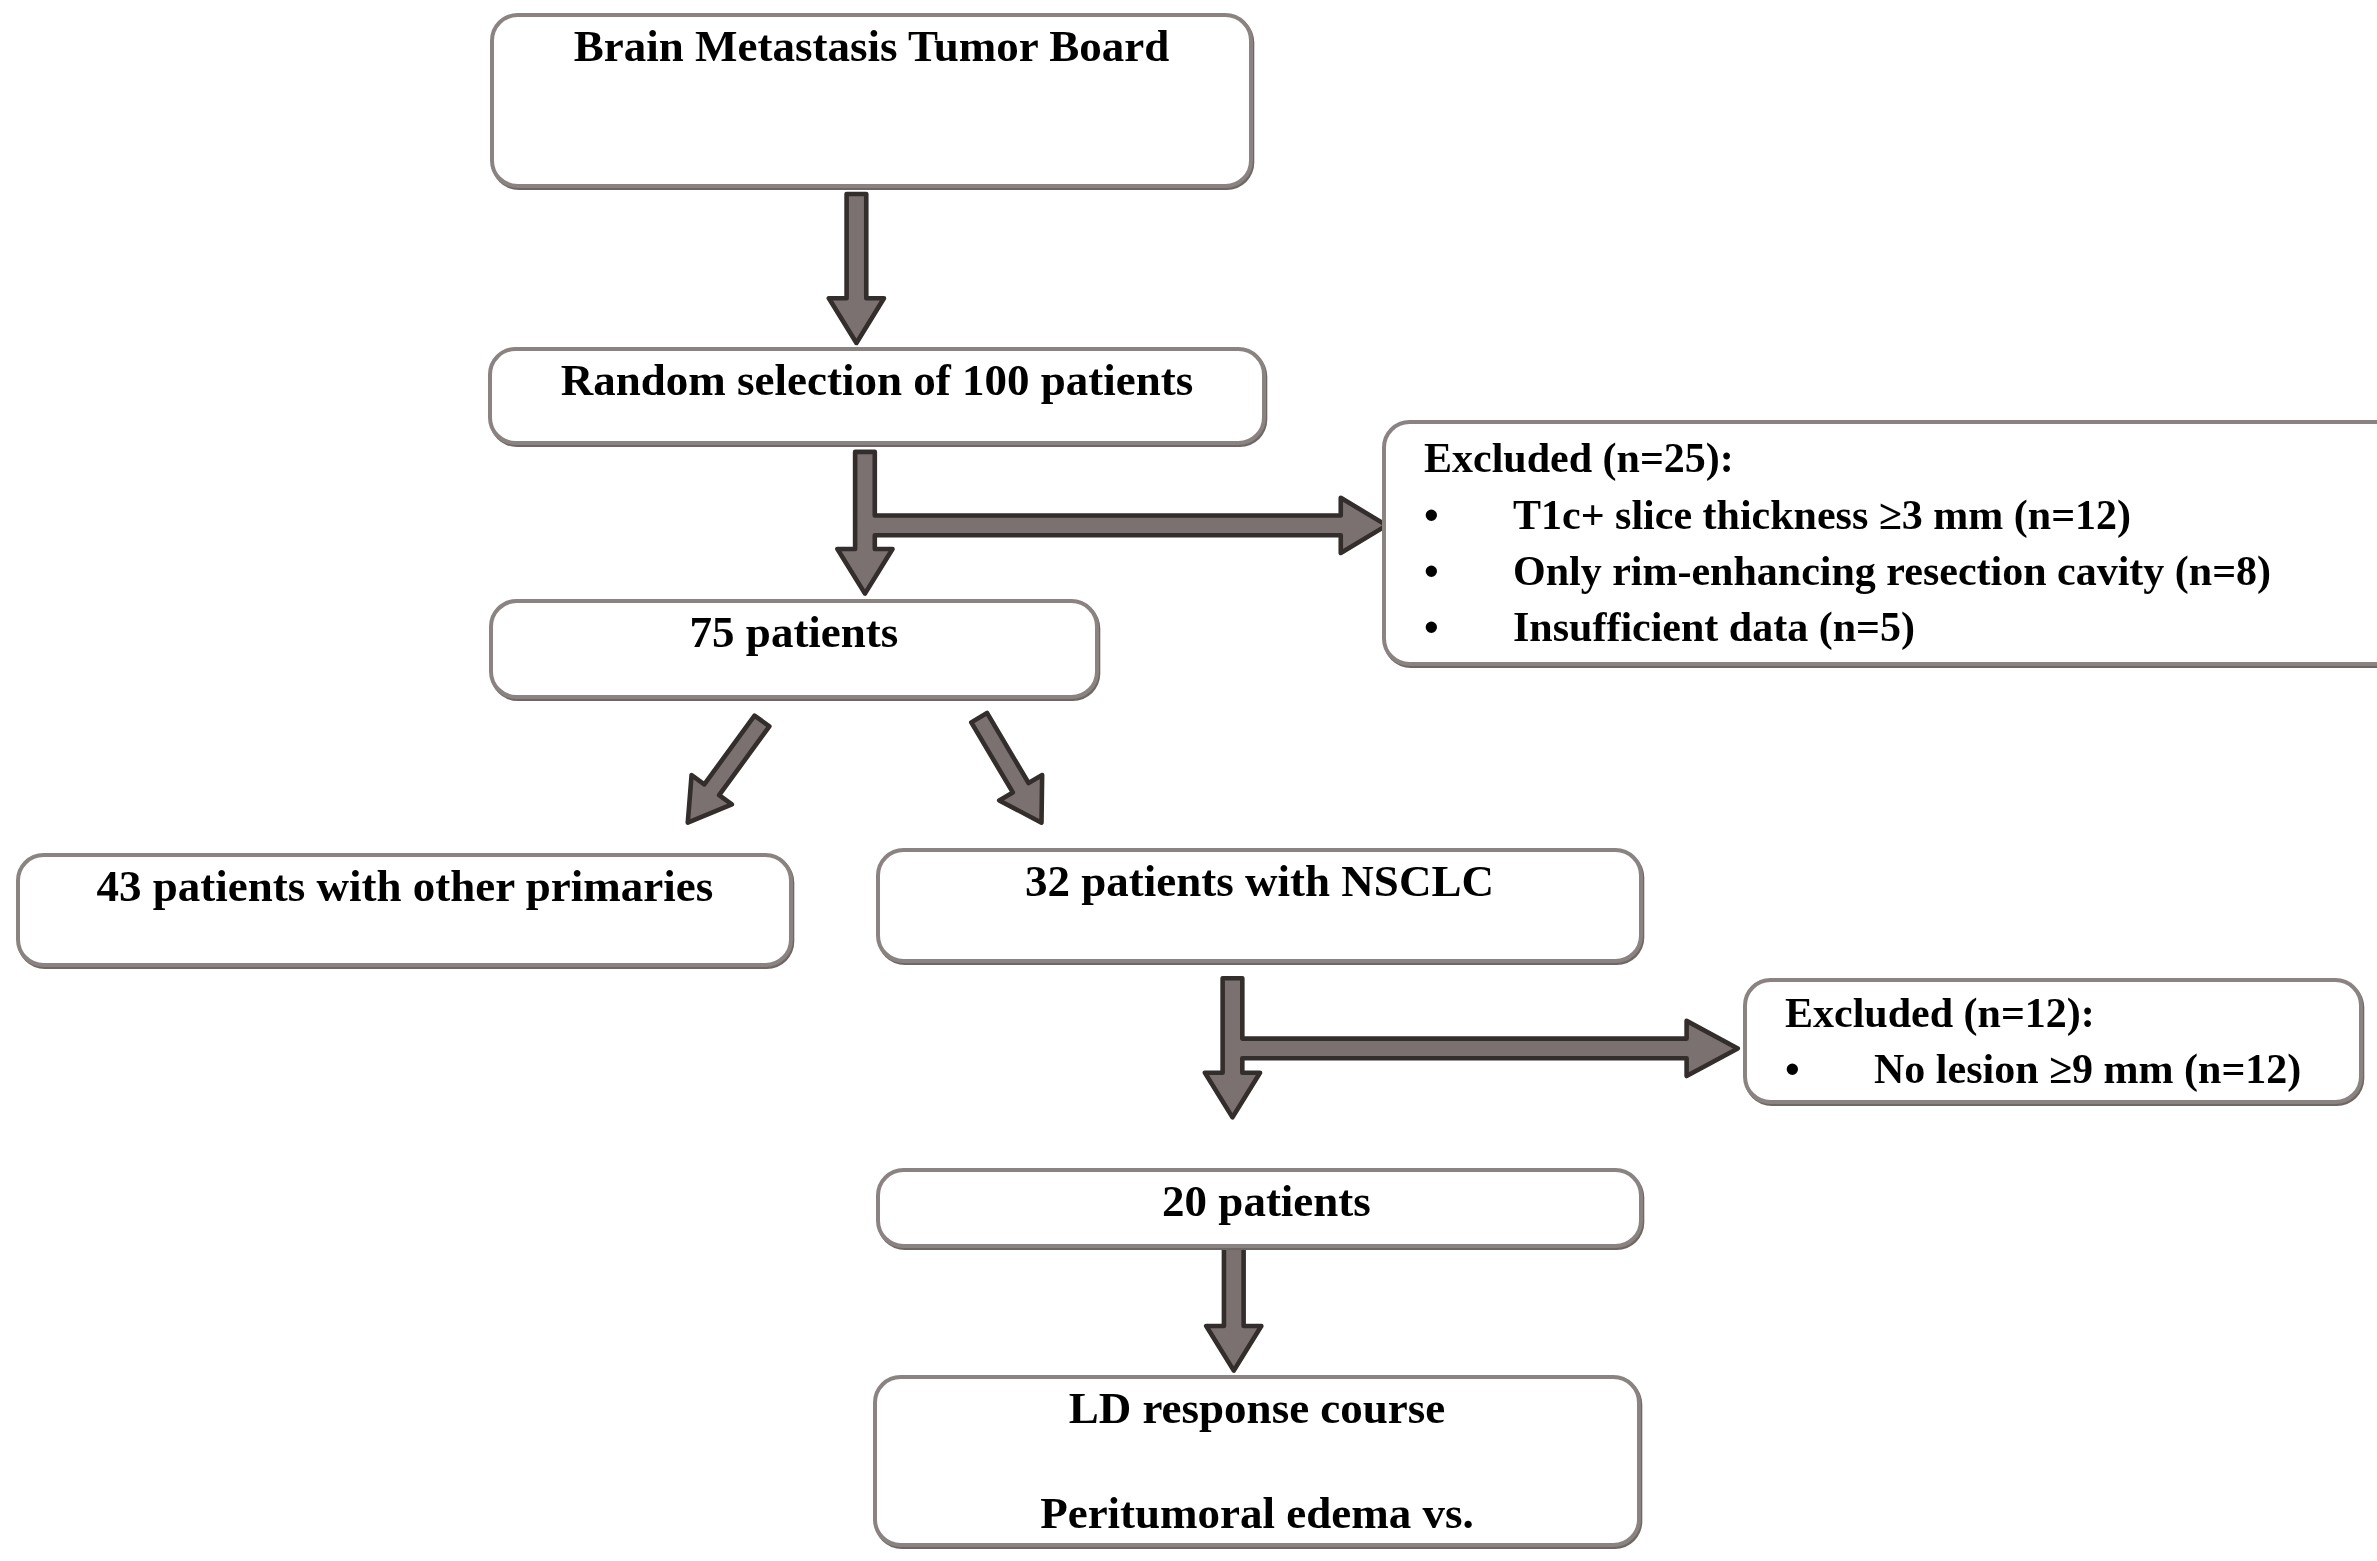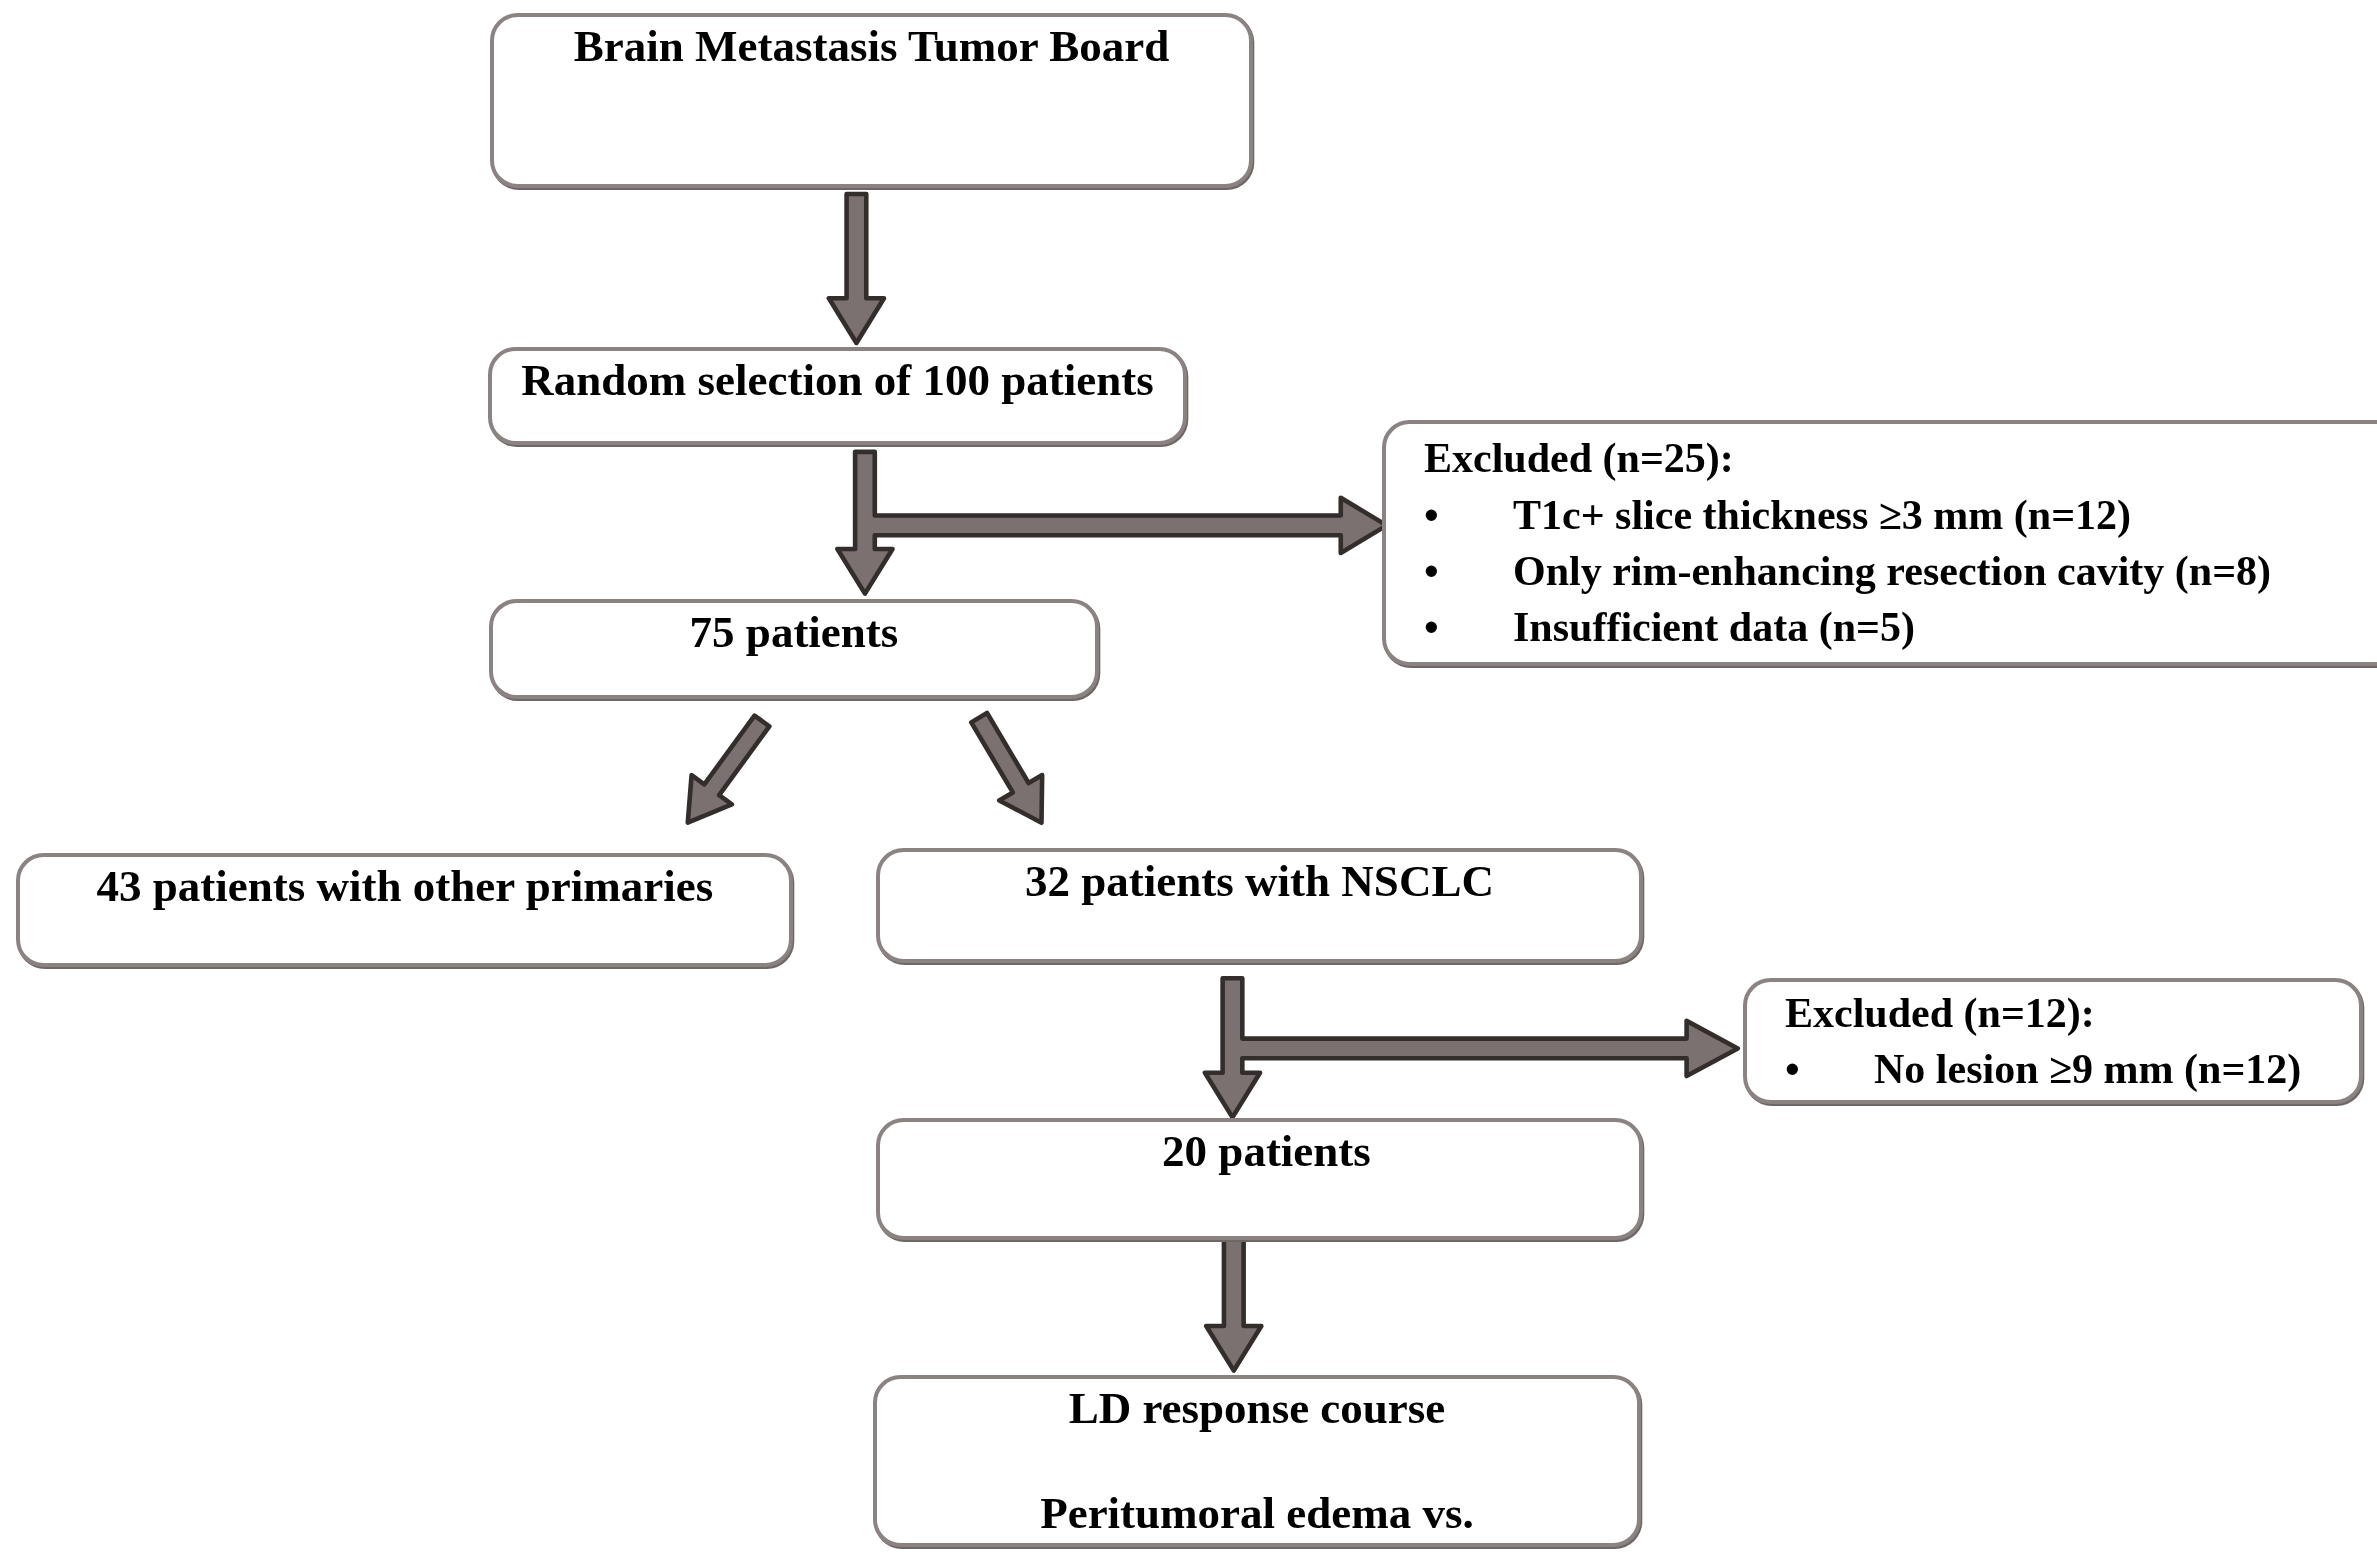--- a/index.html
+++ b/index.html
@@ -39,27 +39,27 @@
   }
   .box.listing{
     display:flex;flex-direction:column;justify-content:center;
     font-size:42px;line-height:1.34;
     padding:6.6px 19.7px 6.6px 38px;
   }
   .bullet-row{display:flex;align-items:baseline;}
   .bullet-glyph{flex:0 0 89px;}
   
   #b1{left:490px;top:12.5px;width:763px;height:175px;}
-  #b2{left:488px;top:347px;width:699px;height:98px;}
+  #b2{left:488px;top:347px;width:778px;height:98px;}
   #e1{left:1382px;top:420px;width:1098px;height:246px;}
   #b3{left:489px;top:599px;width:610px;height:100px;}
   #b4{left:16.4px;top:853px;width:777px;height:114px;}
   #b5{left:876px;top:848px;width:767px;height:115px;}
   #e2{left:1743px;top:978px;width:620px;height:126px;}
-  #b6{left:876px;top:1118px;width:767px;height:122px;padding-left:14px;}
+  #b6{left:876px;top:1168px;width:767px;height:80px;padding-left:14px;}
   #b7{left:873px;top:1375px;width:768px;height:172px;}
 </style>
 </head>
 <body>
 
 <div class="canvas">
 
   <svg class="arrows" width="2377" height="1562" viewBox="0 0 3622 2379" aria-hidden="true">
 
     <path class="arrow" d="M1290,295 L1320,295 L1320,454 L1347,454 L1305,522 L1263,454 L1290,454 Z"></path>

